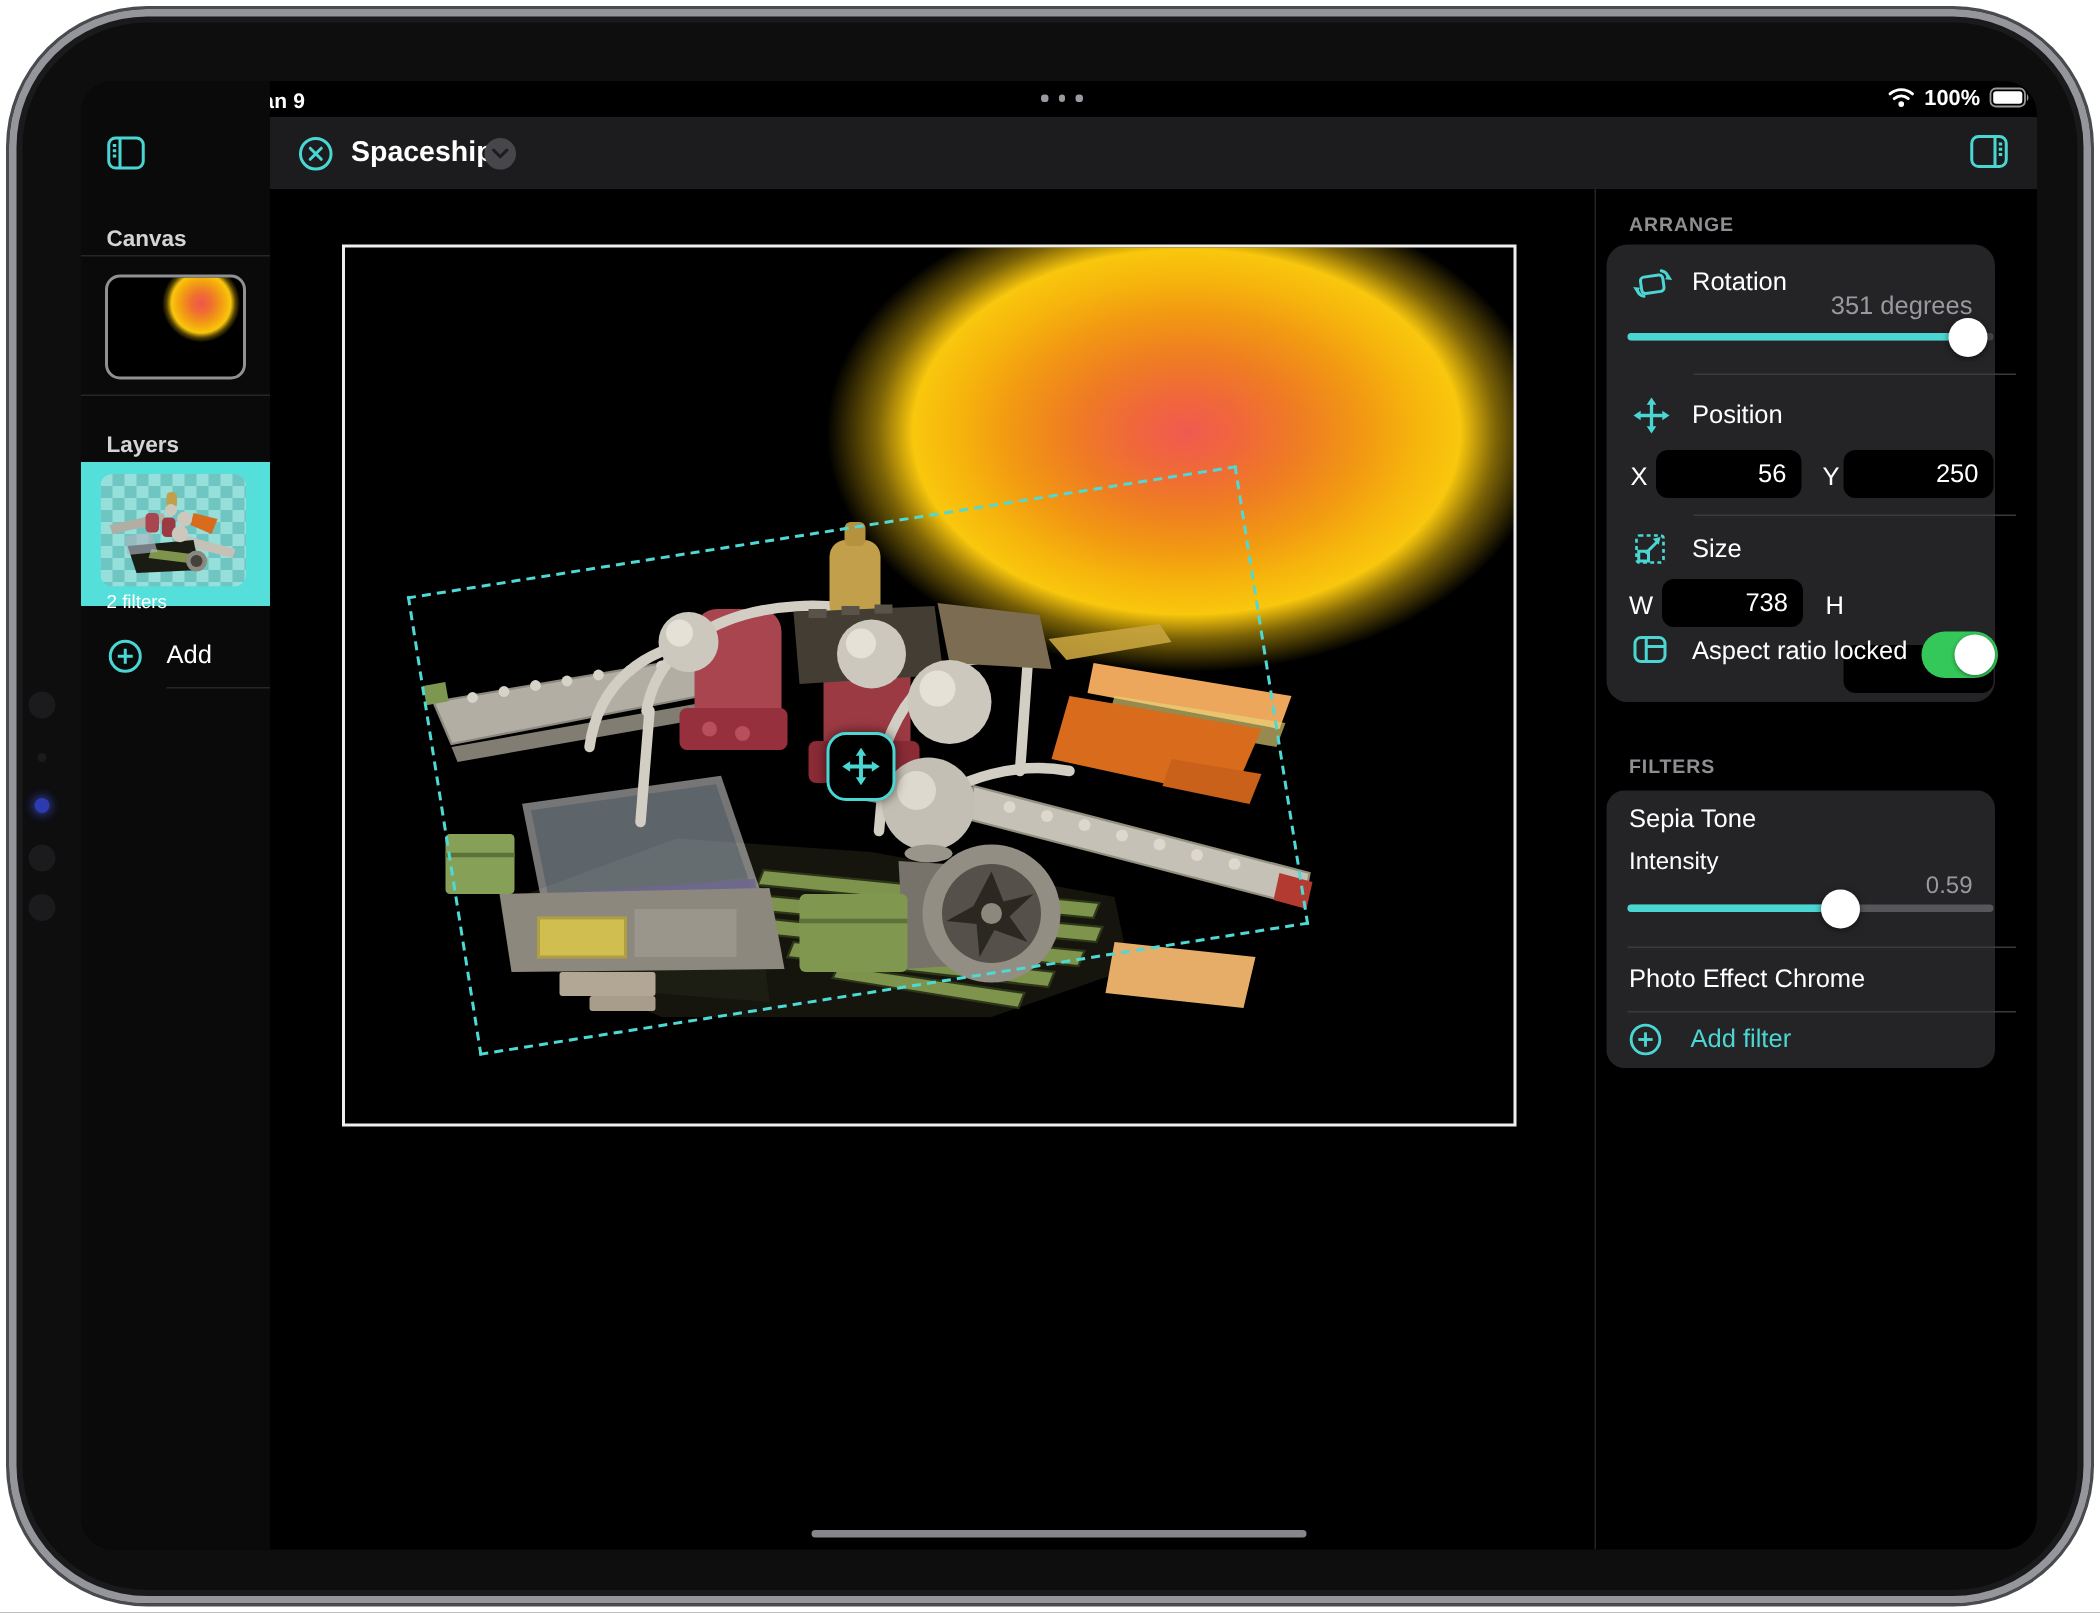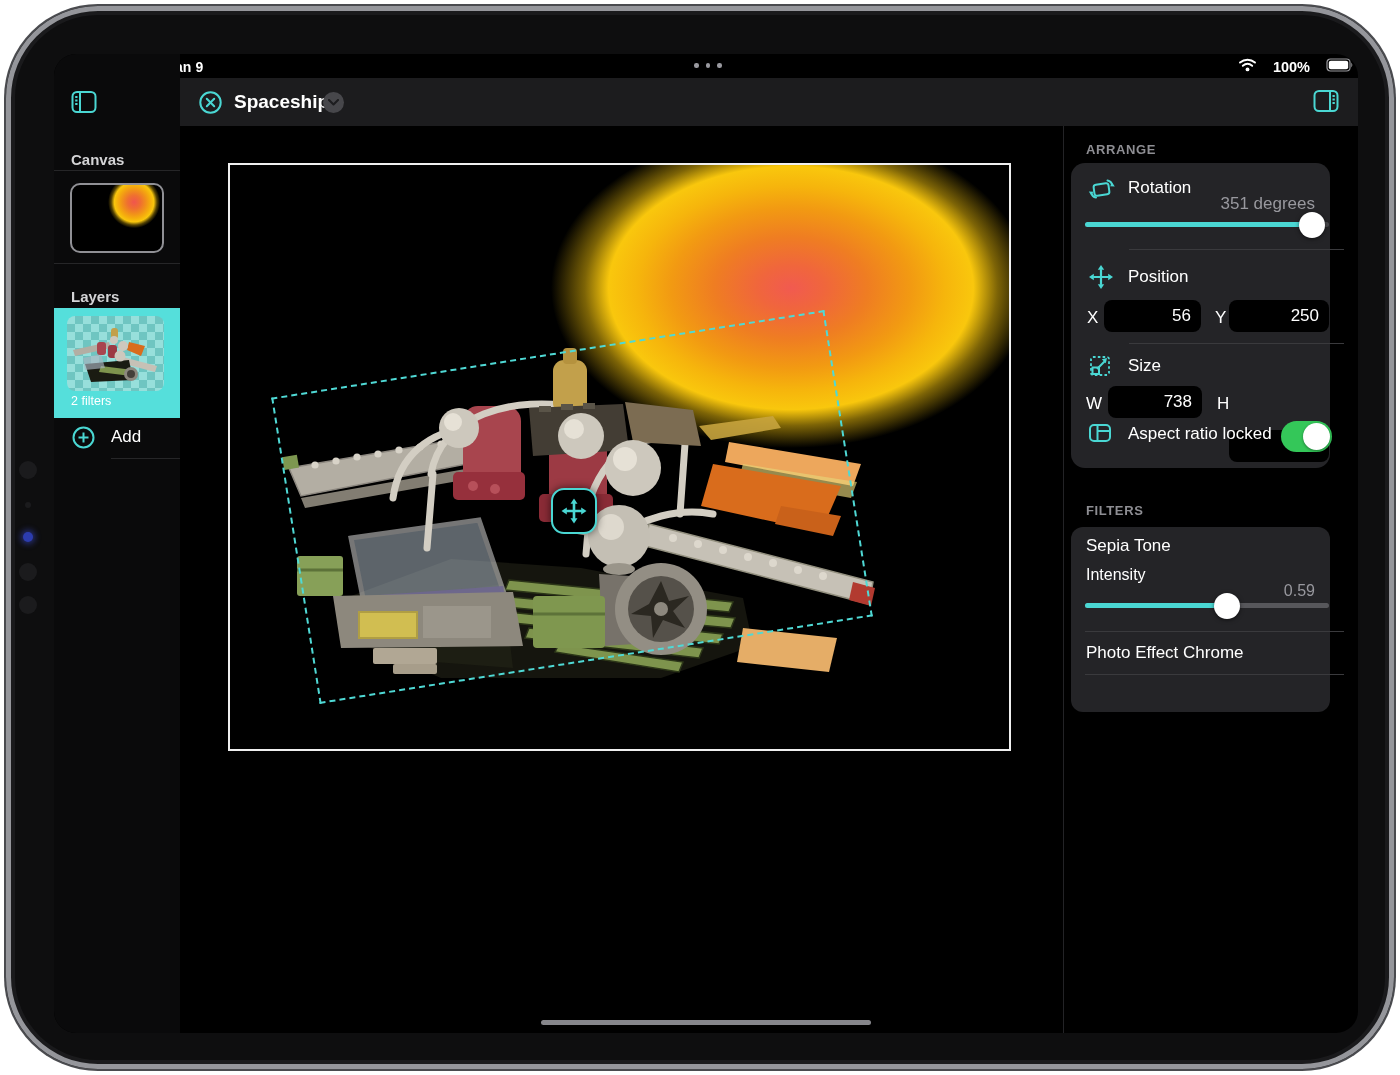--- a/index.html
+++ b/index.html
@@ -21,42 +21,42 @@
     background:#0e0e0f;
     box-shadow:0 0 0 2px #4a4b4f, inset 0 0 0 5px #95969b, inset 0 0 0 9px #1a1a1c;}
   .cam-dot{position:absolute;border-radius:50%;background:#1b1b1d;}
   .cam-blue{background:#2c3cae;box-shadow:0 0 6px 2px rgba(70,90,255,.45);}
   .screen{position:absolute;left:48px;top:48px;width:1304px;height:979px;border-radius:22px;
     background:#000;overflow:hidden;}
 
   
   .status-left{position:absolute;left:17px;top:5px;display:flex;gap:14px;color:#fff;
     font-size:14px;font-weight:700;letter-spacing:.1px;}
-  .status-right{position:absolute;right:4px;top:4px;display:flex;align-items:flex-end;gap:16px;color:#fff;
+  .status-right{position:absolute;right:4px;top:4px;display:flex;align-items:flex-start;gap:6px;color:#fff;
     font-size:14.5px;font-weight:600;}
   .mt-dots{position:absolute;left:640px;top:9px;display:flex;gap:7px;}
   .mt-dots i{width:4.5px;height:4.5px;border-radius:50%;background:#9a9aa0;}
 
   
   .toolbar{position:absolute;left:126px;top:24px;width:1178px;height:48px;background:#1c1c1e;}
   .close-btn{position:absolute;left:19px;top:13px;width:23px;height:23px;}
   .doc-title{position:absolute;left:54px;top:13px;font-size:19px;font-weight:700;color:#fff;}
   .chevron-btn{position:absolute;left:143px;top:14px;width:21px;height:21px;border-radius:50%;background:#47474b;
     display:flex;align-items:center;justify-content:center;}
   .rtoggle{position:absolute;right:19px;top:11px;}
 
   
   .sidebar{position:absolute;left:0;top:0;width:126px;height:979px;background:#0a0a0b;}
   .ltoggle{position:absolute;left:17px;top:36px;}
   .side-h{position:absolute;left:17px;font-size:15px;font-weight:700;color:#d4d4d6;}
   .side-div{position:absolute;left:0;width:126px;height:1px;background:#262628;}
   .canvas-thumb{position:absolute;left:16px;top:129px;width:94px;height:70px;border-radius:10px;
     border:2.5px solid #909095;background:
     radial-gradient(circle 26px at 69% 26%, #f0554e 0%, #ef7030 26%, #f1911a 46%, #f5ad0d 62%, #f9c60d 76%, rgba(249,198,13,.35) 88%, rgba(0,0,0,0) 100%),#000;}
-  .layer-item{position:absolute;left:0;top:254px;width:126px;height:110px;background:#55dfdb;}
+  .layer-item{position:absolute;left:0;top:254px;width:126px;height:96px;background:#55dfdb;}
   .layer-thumb{position:absolute;left:13px;top:8px;width:97px;height:75px;border-radius:8px;overflow:hidden;
     background:repeating-conic-gradient(#6fc5c1 0% 25%, #97dfdb 0% 50%) 0 0/16px 16px;}
   .layer-badge{position:absolute;left:17px;top:86px;font-size:12.5px;color:#fff;}
   .add-row{position:absolute;left:0;top:364px;width:126px;height:40px;}
   .add-label{position:absolute;left:57px;top:9px;font-size:17px;color:#fff;}
   .add-div{position:absolute;left:57px;top:404px;width:69px;height:1px;background:#262628;}
 
   
   .canvas-region{position:absolute;left:126px;top:72px;width:883px;height:907px;background:#000;}
   .canvas-frame{position:absolute;left:48px;top:37px;width:783px;height:588px;border:2px solid #efefef;overflow:hidden;background:#000;}
@@ -433,18 +433,30 @@
         <span class="row-label" style="left:15px;top:9px;">Sepia Tone</span>
         <span class="row-label" style="left:15px;top:39px;font-size:16px;">Intensity</span>
         <span class="row-value" style="top:39px;font-size:16px;">0.59</span>
         <div class="slider slider2" style="left:14px;top:76px;width:244px;">
           <div class="fill" style="width: 58%;"></div>
           <div class="thumb" style="left: calc(58% - 13px);"></div>
         </div>
         <div class="card-div" style="left:14px;top:104px;width:259px;"></div>
         <span class="row-label" style="left:15px;top:116px;">Photo Effect Chrome</span>
         <div class="card-div" style="left:14px;top:147px;width:259px;"></div>
+        <div style="position:absolute;left:0;top:147px;width:273px;height:38px;">
+          <span style="position:absolute;left:15px;top:8px;">
+            <svg width="22" height="22" viewBox="0 0 23 23">
+                <g stroke="var(--accent)" stroke-width="2" fill="none">
+              <circle cx="11.5" cy="11.5" r="10"></circle>
+                  <line x1="6.5" y1="11.5" x2="16.5" y2="11.5"></line>
+                  <line x1="11.5" y1="6.5" x2="11.5" y2="16.5"></line>
+            </g>
+              </svg>
+          </span>
+          <span class="row-label teal-text" style="left:56px;top:9px;">Add filter</span>
+        </div>
       </div>
 
       <div class="home-indicator"></div>
     </div>
   </div>
 </div>
 
 </body></html>

